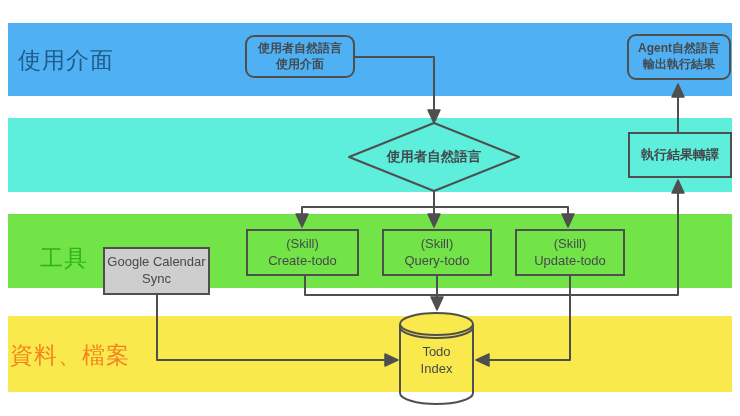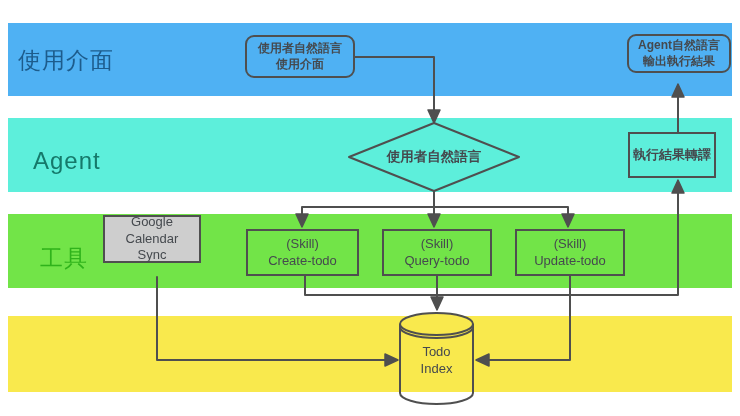--- a/index.html
+++ b/index.html
@@ -29,45 +29,45 @@
   .head{fill:var(--stroke);stroke:var(--stroke);stroke-width:1.5;stroke-linejoin:round;}
   .shape{stroke:var(--stroke);stroke-width:2;fill:none;stroke-linejoin:round;}
   .cyl-top{stroke:var(--stroke);stroke-width:2;fill:var(--band-yellow);}
 
   .node{position:absolute;display:flex;align-items:center;justify-content:center;
         text-align:center;white-space:pre-line;color:var(--ink);
         border:2px solid var(--stroke);background:transparent;
         font-size:12.5px;font-weight:600;line-height:1.3;}
   .rounded{border-radius:9px;}
   .n-user{left:245px;top:35px;width:110px;height:43px;font-size:12px;}
-  .n-agent-out{left:627px;top:34px;width:104px;height:39px;font-size:12px;}
-  .n-result{left:628px;top:132px;width:88px;height:46px;font-size:13px;}
-  .n-gcal{left:103px;top:215px;width:98px;height:48px;background:var(--gray-fill);font-size:13px;font-weight:500;}
+  .n-agent-out{left:627px;top:34px;width:104px;height:46px;font-size:12px;}
+  .n-result{left:628px;top:132px;width:104px;height:46px;font-size:13px;}
+  .n-gcal{left:103px;top:247px;width:107px;height:48px;background:var(--gray-fill);font-size:13px;font-weight:500;}
   .n-skill{top:229px;height:47px;font-size:13px;font-weight:500;}
   .n-create{left:246px;width:113px;}
   .n-query{left:382px;width:110px;}
   .n-update{left:515px;width:110px;}
 
   .free-text{position:absolute;border:none;background:transparent;}
   .t-intent{left:354px;top:144px;width:160px;height:26px;font-size:13.5px;font-weight:700;}
   .t-todo{left:400px;top:336px;width:73px;height:50px;font-size:13px;font-weight:500;text-align:center;}
 </style>
 </head>
 <body>
 
 <div id="stage">
 
   <div class="band band-ui"></div>
   <div class="band band-agent"></div>
   <div class="band band-tools"></div>
   <div class="band band-data"></div>
 
   <div class="band-label lbl-ui">使用介面</div>
-  <div class="band-label lbl-agent">Agent</div>
   <div class="band-label lbl-tools">工具</div>
+  <div class="band-label lbl-data">資料、檔案</div>
 
   <svg class="overlay" viewBox="0 0 740 416" xmlns="http://www.w3.org/2000/svg">
 
     <path class="edge" d="M355 57 H434 V111"></path>
     <polygon class="head" points="434,123 428,110 440,110"></polygon>
 
     <path class="edge" d="M434 191 V207 M302 207 H568 M302 207 V215 M434 207 V215 M568 207 V215"></path>
     <polygon class="head" points="302,227 296,214 308,214"></polygon>
     <polygon class="head" points="434,227 428,214 440,214"></polygon>
     <polygon class="head" points="568,227 562,214 574,214"></polygon>

